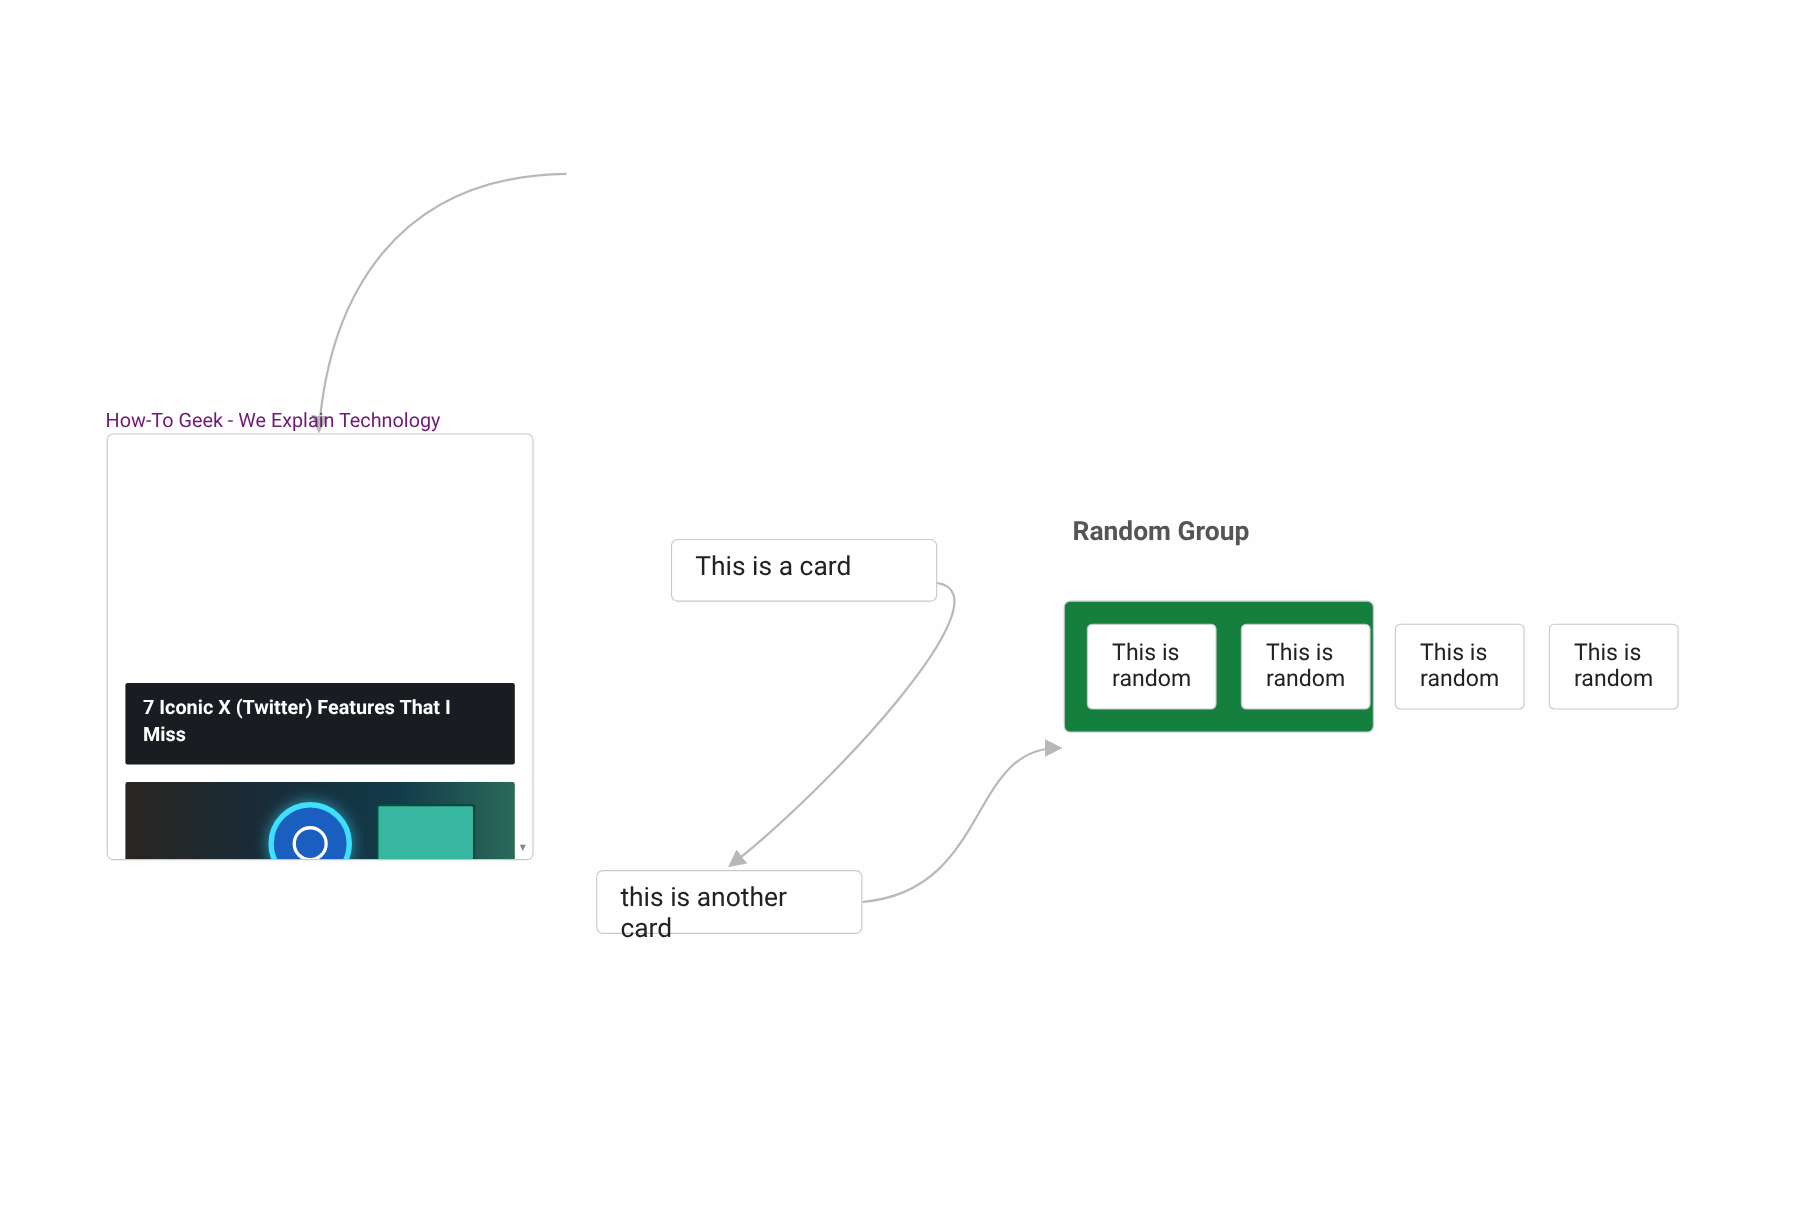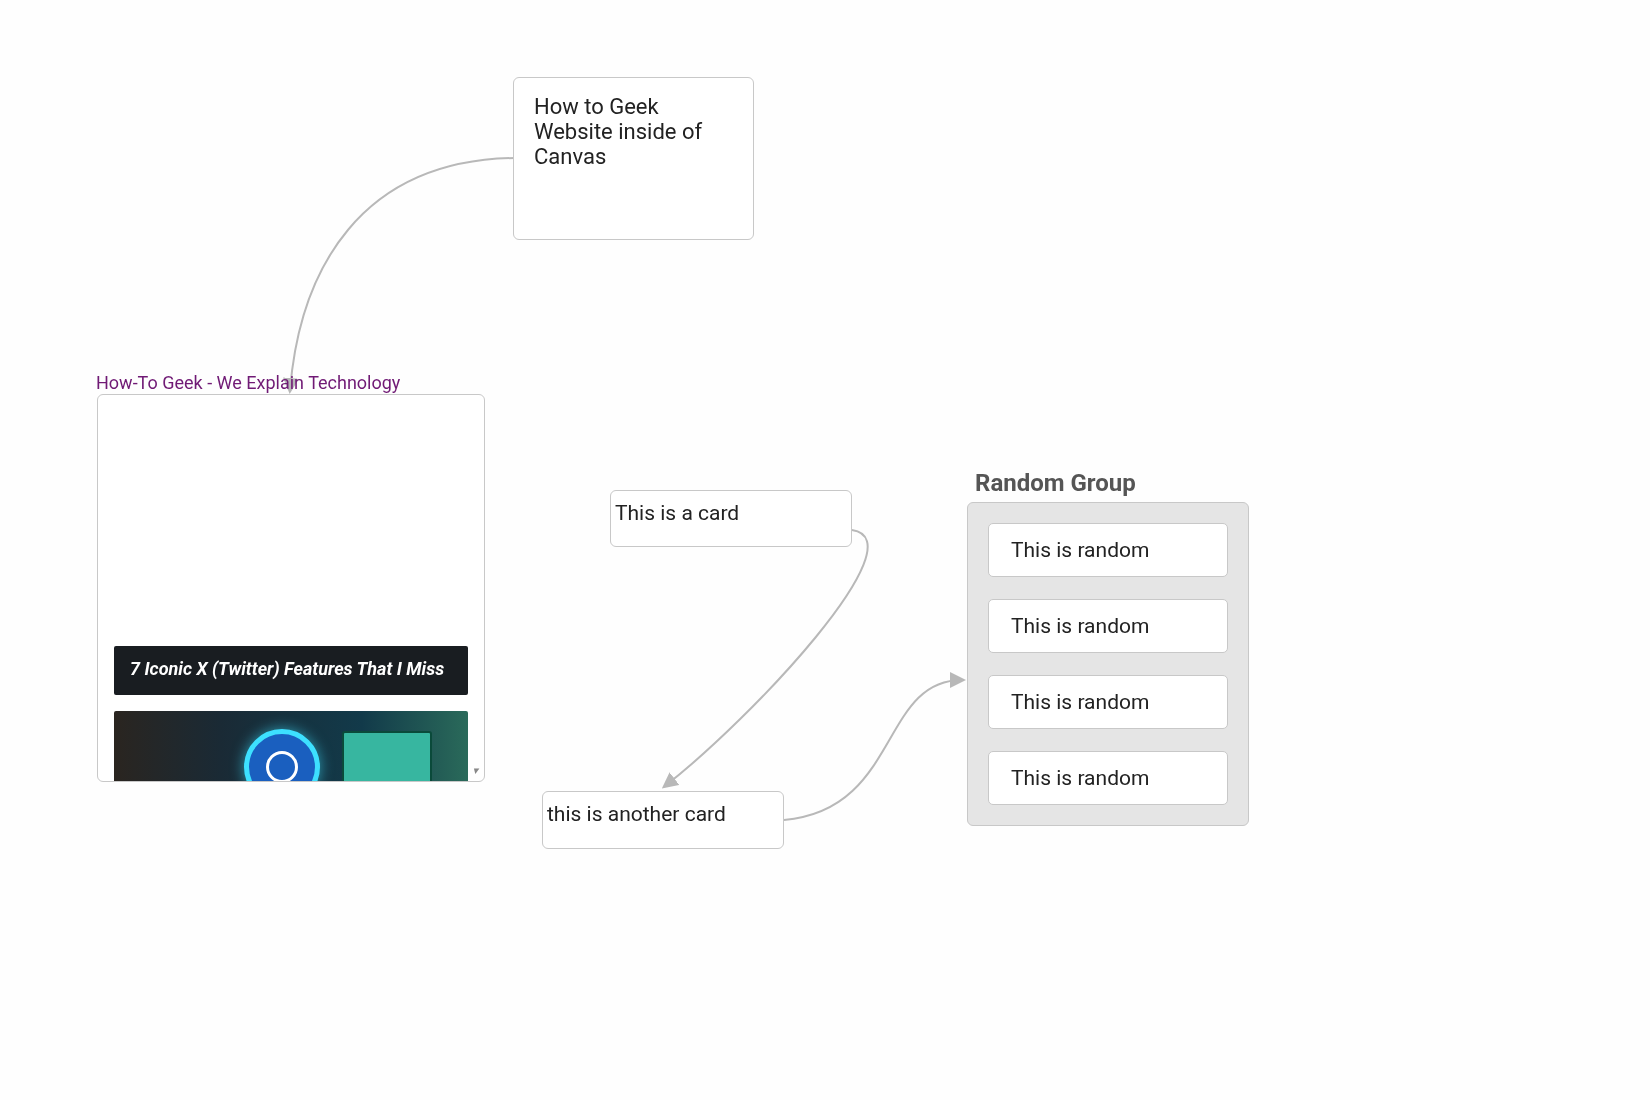--- a/index.html
+++ b/index.html
@@ -25,22 +25,22 @@
     .card {
       position: absolute;
       background: #ffffff;
       border: 1px solid #c8c8c8;
       border-radius: 6px;
       padding: 16px 20px;
       font-size: 22px;
       color: #222;
     }
     .card-small {
-      padding: 10px 4px;
-      font-size: 21px;
+      padding: 10px 21px;
+      font-size: 24px;
     }
     .iframe-label {
       position: absolute;
       color: #701a75;
       font-size: 18px;
       font-weight: 400;
     }
     .iframe-card {
       position: absolute;
       background: #ffffff;
@@ -110,27 +110,28 @@
       font-size: 11px;
     }
     .group-label {
       position: absolute;
       color: #555;
       font-size: 24px;
       font-weight: 700;
     }
     .group-container {
       position: absolute;
-      background: #e5e5e5;
+      background: #15803d;
       border: 1px solid #c8c8c8;
       border-radius: 6px;
       padding: 20px;
       display: flex;
-      flex-direction: column;
+      flex-direction: row;
       gap: 22px;
+      margin-top: 44px;
     }
     .group-item {
       background: #ffffff;
       border: 1px solid #c8c8c8;
       border-radius: 5px;
       padding: 14px 22px;
       font-size: 21px;
       color: #222;
     }
     svg.connectors {
@@ -154,27 +155,24 @@
 
   <path d="M 515 158 C 360 160, 300 270, 290 390" stroke="#b8b8b8" stroke-width="2" fill="none" marker-end="url(#arrowhead)"></path>
 
   <path d="M 852 530 C 920 540, 750 720, 665 786" stroke="#b8b8b8" stroke-width="2" fill="none" marker-end="url(#arrowhead)"></path>
 
   <path d="M 784 820 C 900 810, 880 680, 962 680" stroke="#b8b8b8" stroke-width="2" fill="none" marker-end="url(#arrowhead)"></path>
 </svg>
 
 <div class="canvas">
 
-  <div class="card" style="left:513px; top:77px; width:241px; height:163px;">
-    <span>How to Geek Website inside of Canvas</span>
-  </div>
 
   <div class="iframe-label" style="left:96px; top:372px;">How-To Geek - We Explain Technology</div>
 
-  <div class="iframe-card" style="left:97px; top:394px; width:388px; height:388px;font-style:italic;">
+  <div class="iframe-card" style="left:97px; top:394px; width:388px; height:388px;">
     <div class="iframe-spacer"></div>
     <div class="article-box">
       <span>7 Iconic X (Twitter) Features That I Miss</span>
     </div>
     <div class="thumb-box">
       <div class="thumb-circle">
         <div class="thumb-circle-inner"></div>
       </div>
       <div class="thumb-rect"></div>
     </div>

